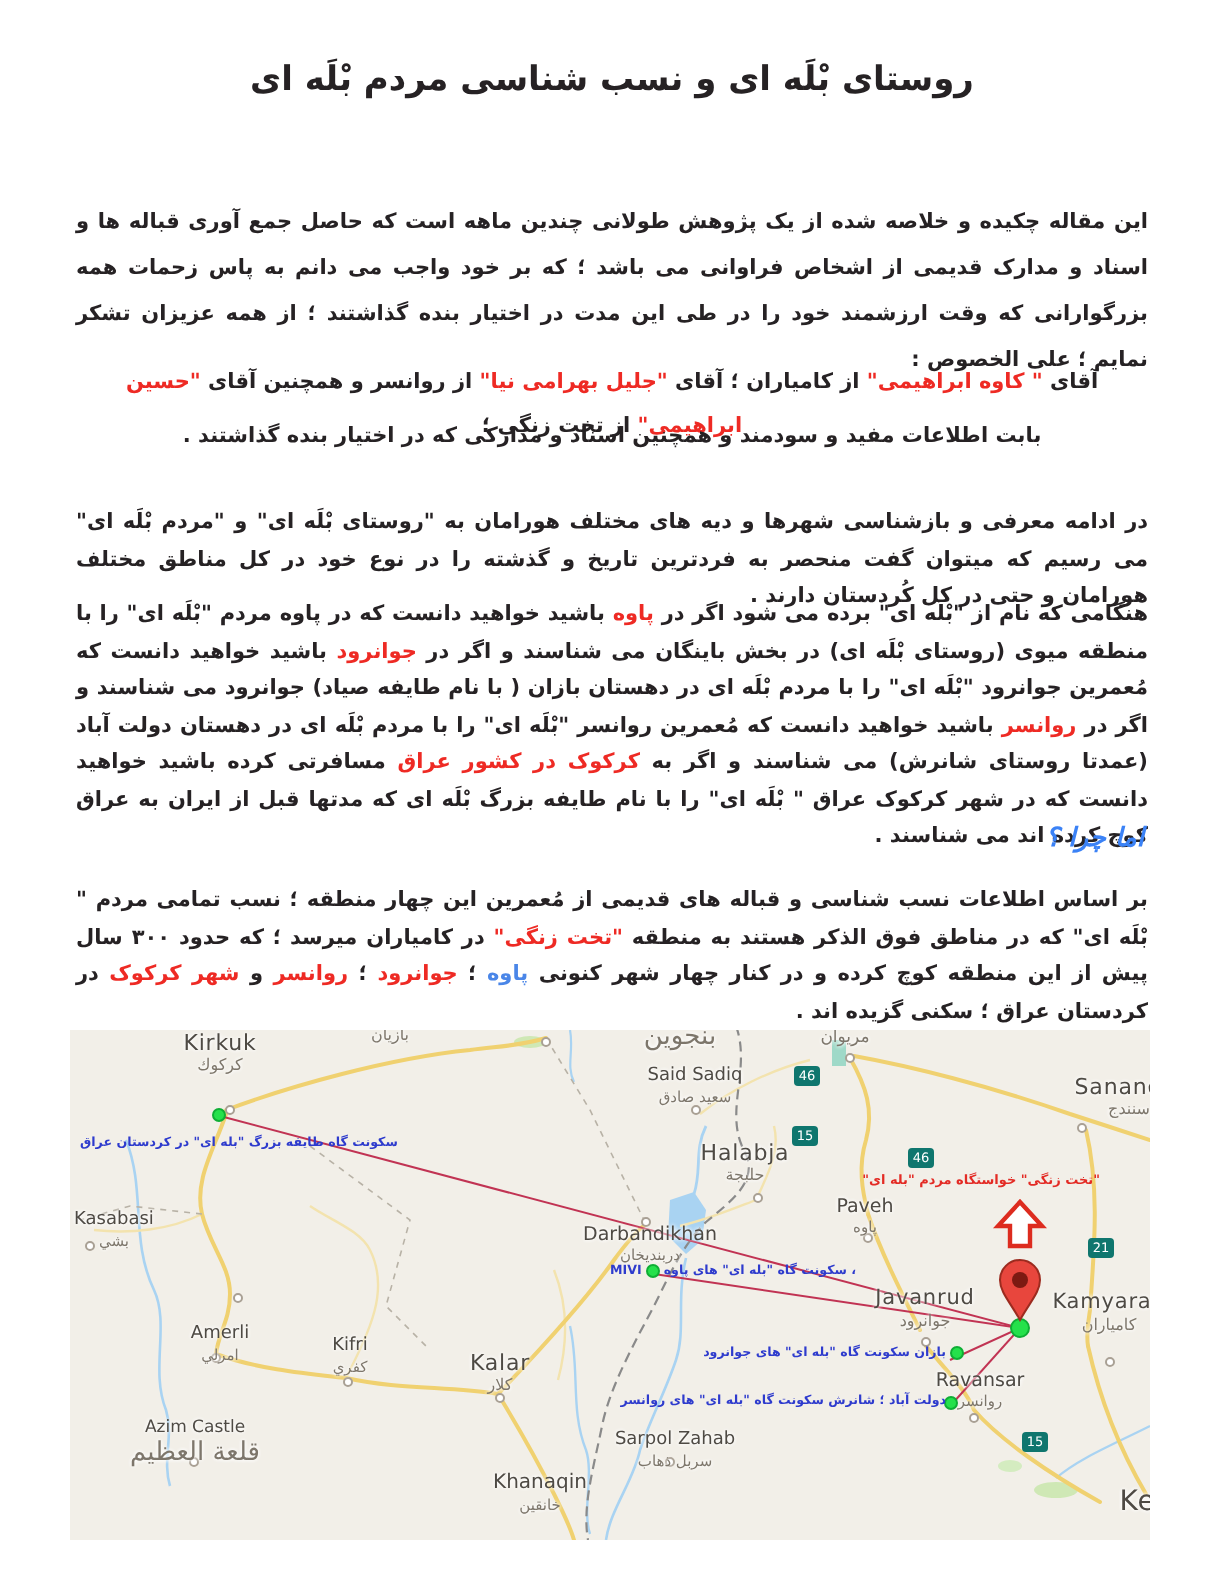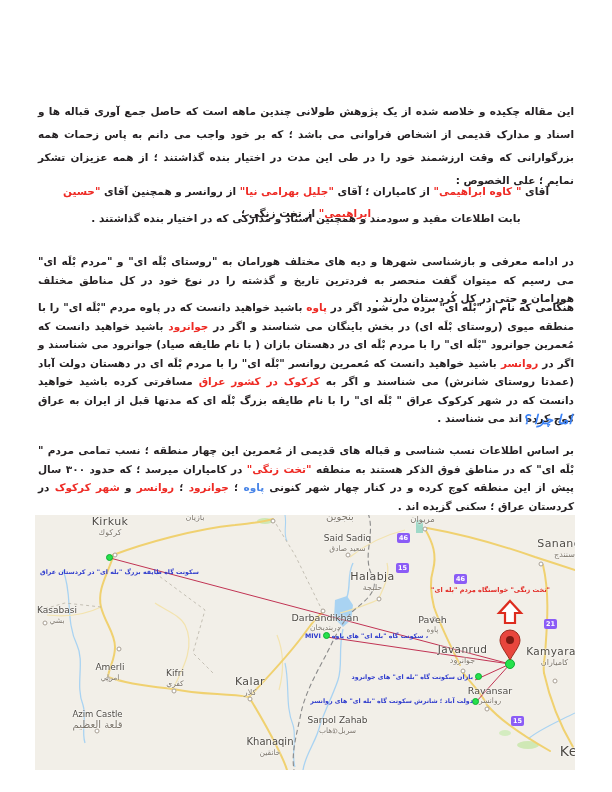--- a/index.html
+++ b/index.html
@@ -25,41 +25,42 @@
   .map svg{position:absolute;left:0;top:0;}
   .mlabel{position:absolute;text-align:center;line-height:1.2;
           text-shadow:0 0 2px #fff,0 0 2px #fff;}
   .mlabel .en{display:block;color:#4e4a44;}
   .mlabel .fa{display:block;color:#7d766b;direction:rtl;}
   .big .en{font-size:11px;letter-spacing:.4px;}
   .big .fa{font-size:8px;}
   .med .en{font-size:9px;}
   .med .fa{font-size:7.5px;}
   .small .en{font-size:8px;}
-  .small .fa{font-size:10px;}
+  .small .fa{font-size:13px;}
   .kerm{font-size:14px;color:#45403a;letter-spacing:.5px;}
   .note{position:absolute;font-size:6.3px;font-weight:bold;color:#2e3bcd;
         direction:rtl;white-space:nowrap;}
   .note-red{position:absolute;font-size:6.5px;font-weight:bold;color:#e32b25;
         direction:rtl;white-space:nowrap;}
   .gdot{width:7px;height:7px;border-radius:50%;background:#25e14b;
         border:1px solid #0fae35;box-sizing:border-box;}
   .gdot.abs{position:absolute;}
   .hub{width:10px;height:10px;position:absolute;border-radius:50%;
        background:#25e14b;border:1px solid #0fae35;box-sizing:border-box;}
   .noteflex{position:absolute;display:flex;align-items:center;gap:2px;}
-  .badge{position:absolute;width:13px;height:10px;background:#8b5cf6;border-radius:2px;
-         color:#fff;font-size:6.5px;font-weight:bold;text-align:center;line-height:10px;}
+  .badge{position:absolute;width:13px;height:10px;background:#0f766e;border-radius:2px;
+         color:#fff;font-size:6.5px;font-weight:normal;text-align:center;line-height:10px;}
   .pin{position:absolute;}
 </style>
 </head>
 <body>
 
 <div class="page">
 
+  <div class="title">روستای بْلَه ای و نسب شناسی مردم بْلَه ای</div>
 
   <div class="para p-intro">این  مقاله چکیده و خلاصه شده از یک پژوهش طولانی چندین ماهه است که حاصل جمع آوری  قباله ها و اسناد و مدارک قدیمی از اشخاص فراوانی می باشد ؛ که بر خود واجب می دانم به پاس زحمات همه بزرگوارانی که  وقت ارزشمند خود را در طی این مدت در اختیار بنده گذاشتند ؛ از همه عزیزان  تشکر نمایم ؛ علی الخصوص :</div>
   <div class="para p-thanks center"><span>آقای  </span><span style="color: rgb(238, 42, 36);">" کاوه ابراهیمی"</span><span> از کامیاران ؛  آقای  </span><span style="color: rgb(238, 42, 36);">"جلیل بهرامی نیا"</span><span>  از  روانسر و همچنین آقای </span><span style="color: rgb(238, 42, 36);">"حسین ابراهیمی"</span><span> از تخت زنگی ؛</span></div>
   <div class="para p-closing center">بابت اطلاعات مفید و سودمند و همچنین  اسناد و مدارکی که در  اختیار  بنده گذاشتند .</div>
   <div class="para p-overview">در ادامه معرفی و بازشناسی شهرها و دیه های  مختلف هورامان به "روستای بْلَه ای"  و  "مردم بْلَه ای" می رسیم که میتوان گفت منحصر به  فردترین  تاریخ و  گذشته  را در نوع خود در کل مناطق  مختلف هورامان و حتی در کل کُردستان  دارند .</div>
   <div class="para p-cities"><span>هنگامی که نام از "بْلَه ای" برده می شود اگر در </span><span style="color: rgb(238, 42, 36);">پاوه</span><span> باشید خواهید دانست که در پاوه  مردم  "بْلَه ای"  را  با  منطقه میوی  (روستای بْلَه ای)  در بخش باینگان می شناسند و اگر در </span><span style="color: rgb(238, 42, 36);">جوانرود</span><span> باشید خواهید دانست که مُعمرین  جوانرود "بْلَه ای" را  با مردم بْلَه ای در دهستان بازان ( با  نام  طایفه صیاد) جوانرود می شناسند و اگر در </span><span style="color: rgb(238, 42, 36);">روانسر</span><span> باشید خواهید دانست که مُعمرین  روانسر  "بْلَه ای"  را  با مردم  بْلَه ای در  دهستان دولت آباد (عمدتا روستای شانرش) می شناسند و اگر به </span><span style="color: rgb(238, 42, 36);">کرکوک در کشور عراق</span><span> مسافرتی کرده باشید خواهید دانست که در شهر کرکوک عراق " بْلَه ای" را  با نام طایفه بزرگ بْلَه ای  که  مدتها  قبل از ایران  به عراق کوچ کرده اند می شناسند .</span></div>
   <div class="h-why">اما چرا ؟</div>
   <div class="para p-origin"><span>بر اساس اطلاعات نسب شناسی و قباله های قدیمی  از مُعمرین  این چهار  منطقه ؛ نسب  تمامی مردم " بْلَه ای" که در مناطق فوق الذکر هستند  به منطقه  </span><span style="color: rgb(238, 42, 36);">"تخت زنگی"</span><span> در کامیاران میرسد ؛ که حدود  ۳۰۰  سال پیش  از این منطقه کوچ کرده و در کنار چهار شهر  کنونی </span><span style="color: rgb(74, 134, 232);">پاوه</span><span> ؛ </span><span style="color: rgb(238, 42, 36);">جوانرود</span><span> ؛ </span><span style="color: rgb(238, 42, 36);">روانسر</span><span> و </span><span style="color: rgb(238, 42, 36);">شهر کرکوک</span><span>  در کردستان عراق ؛ سکنی گزیده اند .</span></div>
 
   <div class="map">
@@ -188,21 +189,21 @@
     </div>
     <div class="mlabel med" style="left:195px;top:221px;width:80px;">
       <span class="en" style="font-size:10px;">Khanaqin</span>
       <span class="fa">خانقين</span>
     </div>
     <div class="mlabel med" style="left:265px;top:200px;width:75px;">
       <span class="en">Sarpol Zahab</span>
       <span class="fa">سربل ذهاب</span>
     </div>
     <div class="mlabel med" style="left:370px;top:83px;width:55px;">
-      <span class="en" style="font-size:9.5px;margin-top:16px;">Paveh</span>
+      <span class="en" style="font-size:9.5px;">Paveh</span>
       <span class="fa">پاوه</span>
     </div>
     <div class="mlabel big" style="left:390px;top:128px;width:75px;">
       <span class="en" style="font-size:10.5px;">Javanrud</span>
       <span class="fa">جوانرود</span>
     </div>
     <div class="mlabel big" style="left:482px;top:130px;width:75px;">
       <span class="en" style="font-size:10.5px;">Kamyaran</span>
       <span class="fa">كامياران</span>
     </div>

